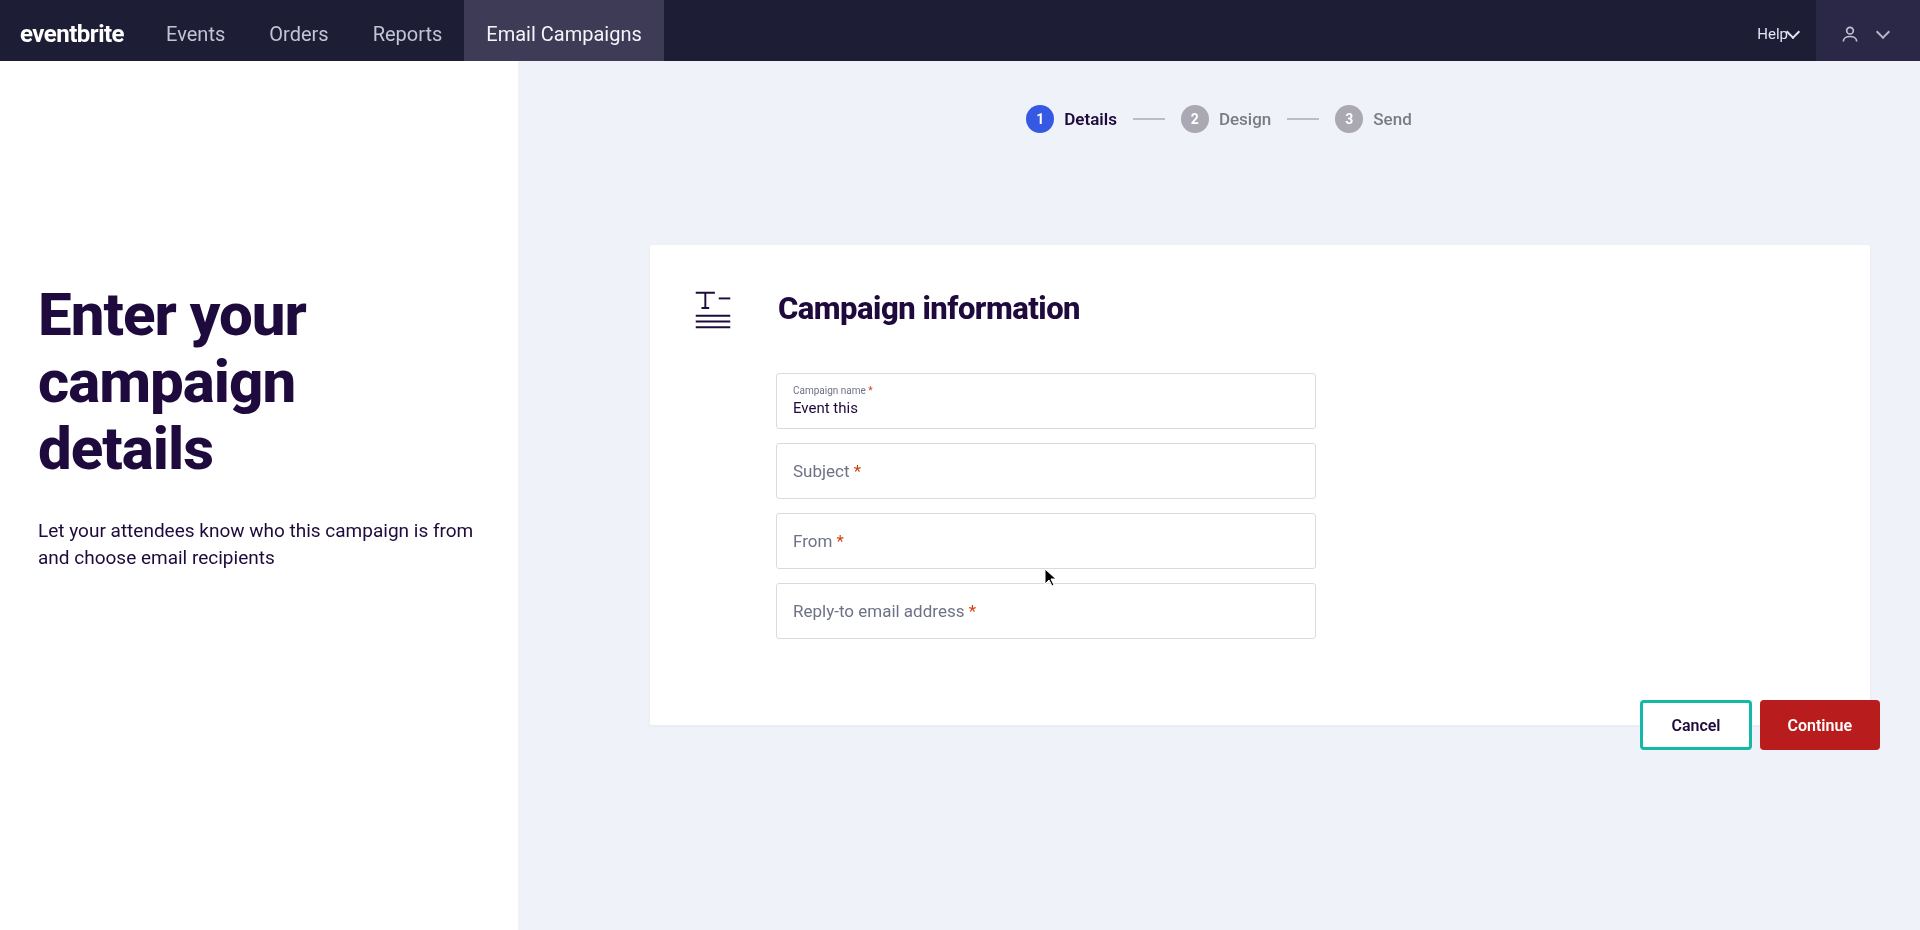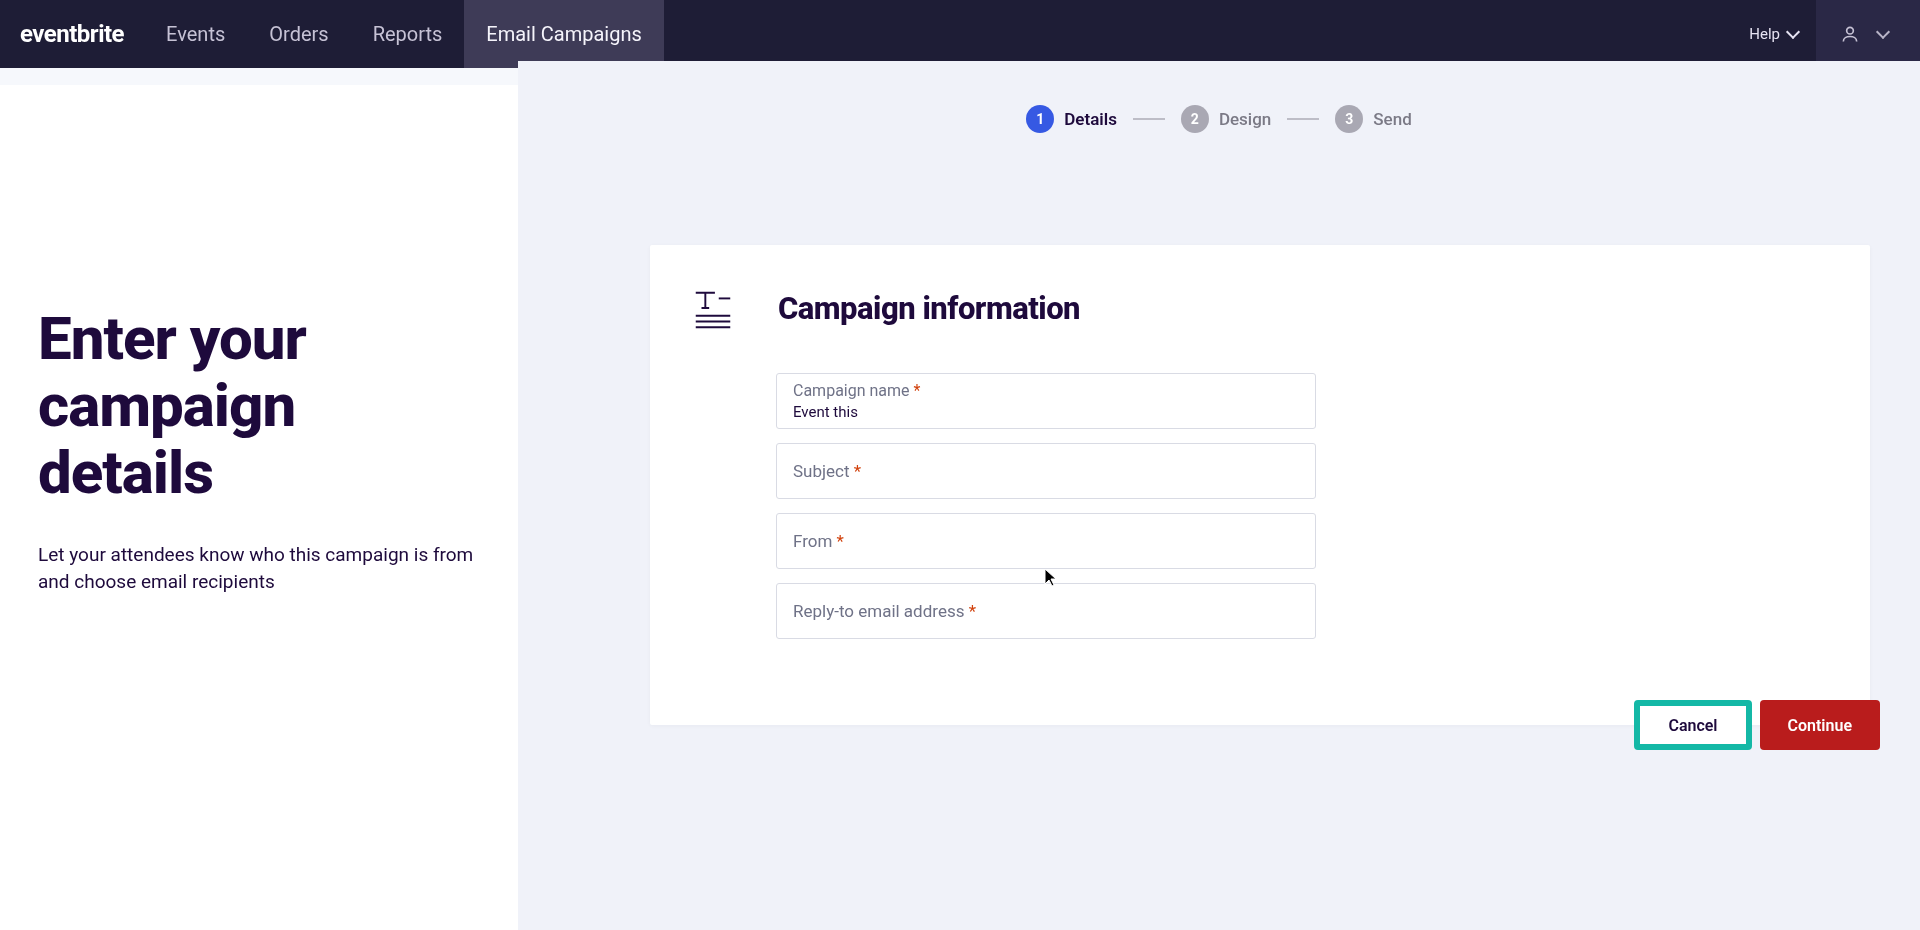--- a/index.html
+++ b/index.html
@@ -6,54 +6,54 @@
   html, body { height: 100%; font-family: -apple-system, BlinkMacSystemFont, "Segoe UI", Roboto, Helvetica, Arial, sans-serif; }
   body { background: #f6f8fc; color: #1e0a3c; overflow: hidden; width: 1920px; height: 930px; position: relative; }
 
   
   .topnav { height: 68px; background: #1e1d36; display: flex; align-items: stretch; color: #b8b4c7; }
   .brand { display: flex; align-items: center; padding: 0 20px; font-weight: 700; font-size: 24px; color: #fff; letter-spacing: -0.5px; }
   .nav-items { display: flex; align-items: stretch; }
   .nav-item { display: flex; align-items: center; padding: 0 22px; font-size: 20px; cursor: pointer; color: #c6c2d5; }
   .nav-item.active { background: #3e3b57; color: #f5f4fb; }
   .nav-spacer { flex: 1; }
-  .help { display: flex; align-items: center; padding: 8px 18px; gap: 8px; cursor: pointer; color: #e6e3f2; font-size: 15px; }
+  .help { display: flex; align-items: center; padding: 8px 18px; gap: 0; cursor: pointer; color: #e6e3f2; font-size: 15px; }
   .user { display: flex; align-items: center; padding: 0 32px 0 24px; gap: 18px; background: #2a2846; cursor: pointer; }
   .chev { width: 10px; height: 10px; border-right: 2px solid currentColor; border-bottom: 2px solid currentColor; transform: rotate(45deg); margin-top: -4px; }
 
   
   .stage { position: absolute; top: 61px; left: 0; right: 0; bottom: 0; }
-  .left-pane { position: absolute; top: 0; left: 0; width: 518px; bottom: 0; background: #fff; padding: 0 38px; margin-top: 24px; }
+  .left-pane { position: absolute; top: 0; left: 0; width: 518px; bottom: 0; background: #fff; padding: 0 38px; }
   .left-title { font-size: 60px; line-height: 1.12; font-weight: 800; color: #1e0a3c; margin-top: 220px; letter-spacing: -1px; }
   .left-sub { font-size: 19px; line-height: 1.45; color: #1e0a3c; margin-top: 34px; max-width: 440px; }
 
   .right-pane { position: absolute; top: 0; left: 518px; right: 0; bottom: 0; background: #f0f2f9; }
 
   
   .stepper { display: flex; align-items: center; justify-content: center; gap: 16px; padding-top: 44px; font-size: 17px; }
   .step { display: flex; align-items: center; gap: 10px; }
   .step-circle { width: 28px; height: 28px; border-radius: 50%; background: #a9a8b3; color: #fff; display: flex; align-items: center; justify-content: center; font-size: 14px; font-weight: 700; }
   .step.active .step-circle { background: #3659e3; }
   .step-label { color: #7b7a86; font-weight: 500; }
   .step.active .step-label { color: #1e0a3c; font-weight: 600; }
   .step-line { width: 32px; height: 2px; background: #bdbdc7; }
 
   
   .card { position: absolute; top: 184px; left: 132px; right: 50px; background: #fff; border-radius: 2px; box-shadow: 0 1px 4px rgba(30,10,60,0.04); padding: 40px 52px 72px 40px; }
   .card-head { display: flex; align-items: center; gap: 42px; margin-bottom: 42px; }
   .card-title { font-size: 31px; font-weight: 800; color: #1e0a3c; letter-spacing: -0.5px; }
 
   .field { border: 1px solid #d9dbe4; border-radius: 3px; margin-bottom: 14px; padding: 8px 16px 8px 16px; height: 56px; display: flex; flex-direction: column; justify-content: center; margin-left: 86px; max-width: 540px; cursor: text; }
-  .field-label { font-size: 16px; color: #6f7287; line-height: 1.2; }
+  .field-label { font-size: 10px; color: #6f7287; line-height: 1.2; }
   .field-label .req { color: #d1410c; }
   .field-value { font-size: 15px; color: #1e0a3c; margin-top: 2px; }
   .field.empty .field-label { font-size: 17px; }
   .footer-inner { position: absolute; bottom: 180px; right: 40px; display: flex; gap: 8px; pointer-events: auto; }
   .btn { height: 50px; padding: 0 28px; border-radius: 4px; font-size: 16px; font-weight: 600; display: flex; align-items: center; cursor: pointer; }
-  .btn-secondary { background: #fff; border: 6px solid #14b8a6; color: #1e0a3c; }
+  .btn-secondary { background: #fff; border: 3px solid #14b8a6; color: #1e0a3c; }
   .btn-primary { background: #b91c1c; color: #fff; border: none; }
 
   .cursor { position: absolute; top: 568px; left: 1044px; width: 14px; height: 20px; pointer-events:none; }
 
   
   .type-icon svg { display:block; }
   .user svg { display:block; }
 </style>
 </head>
 <body>

